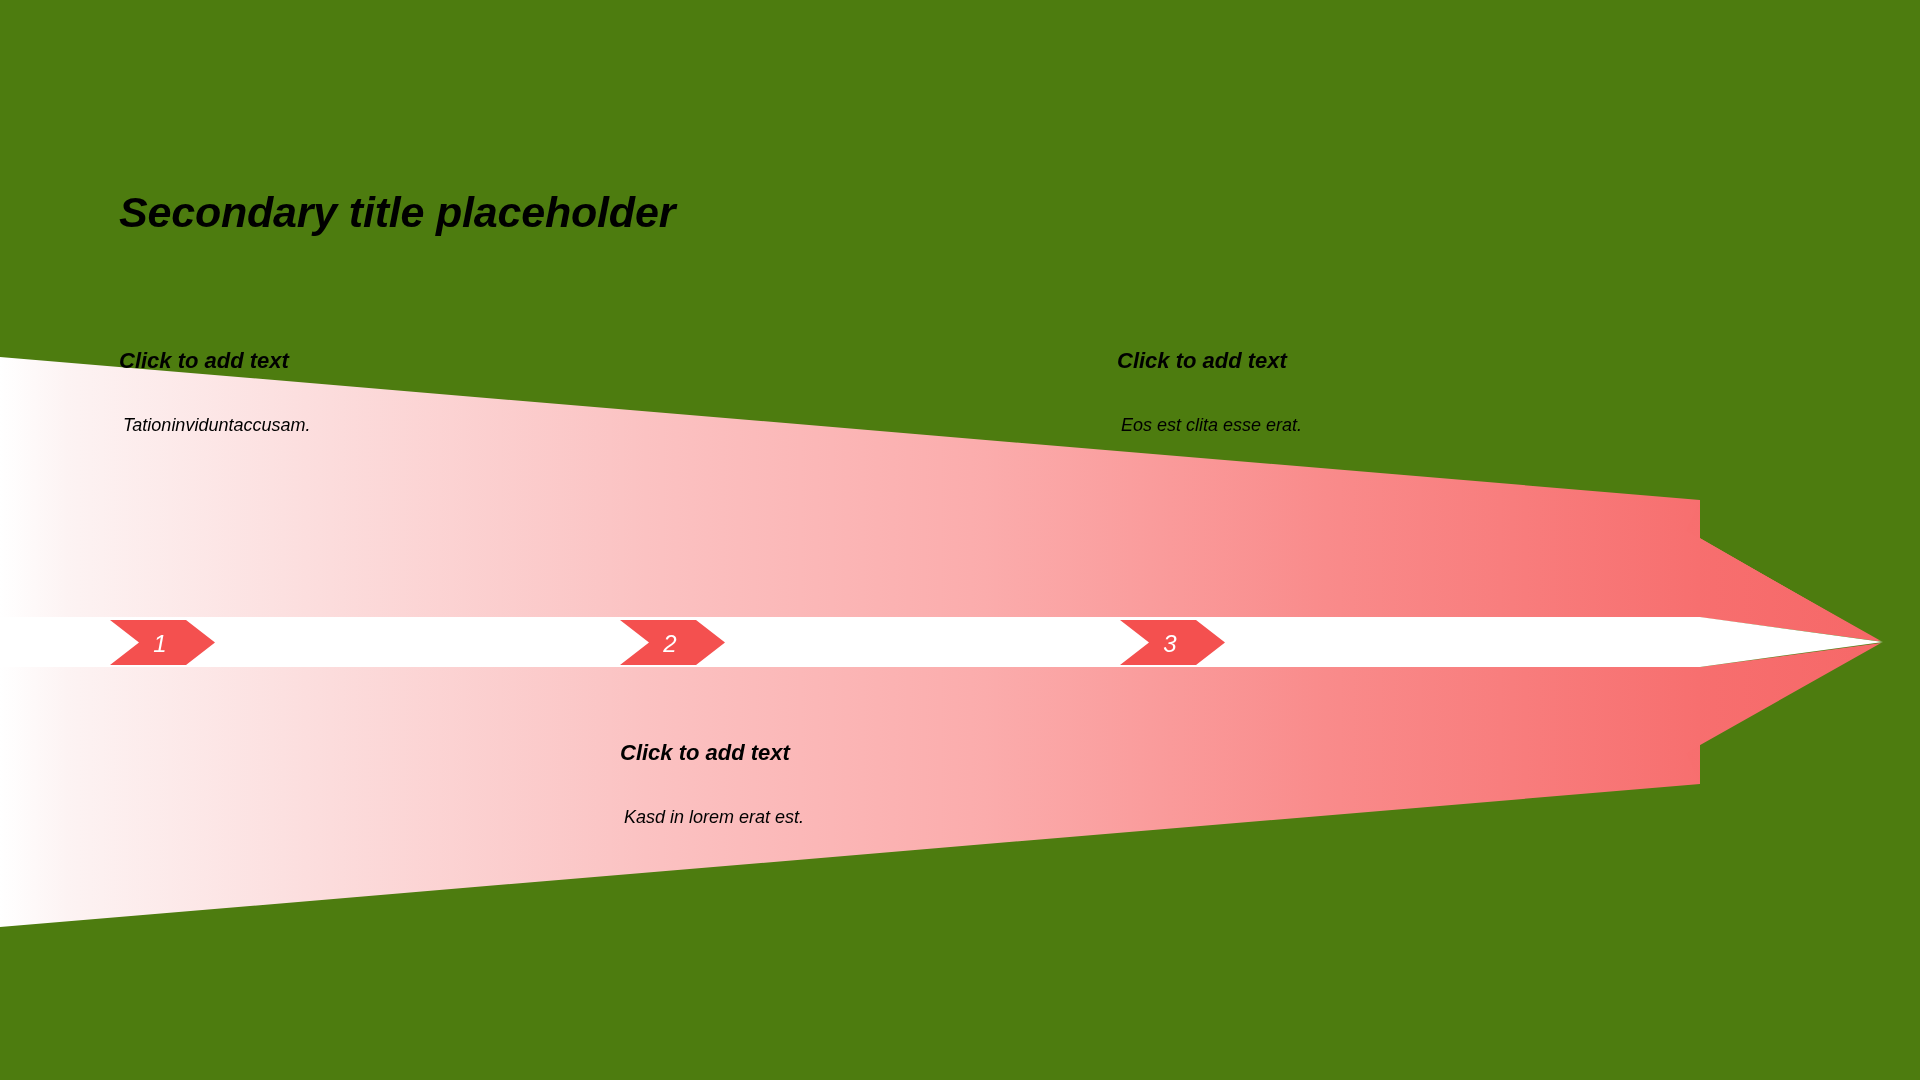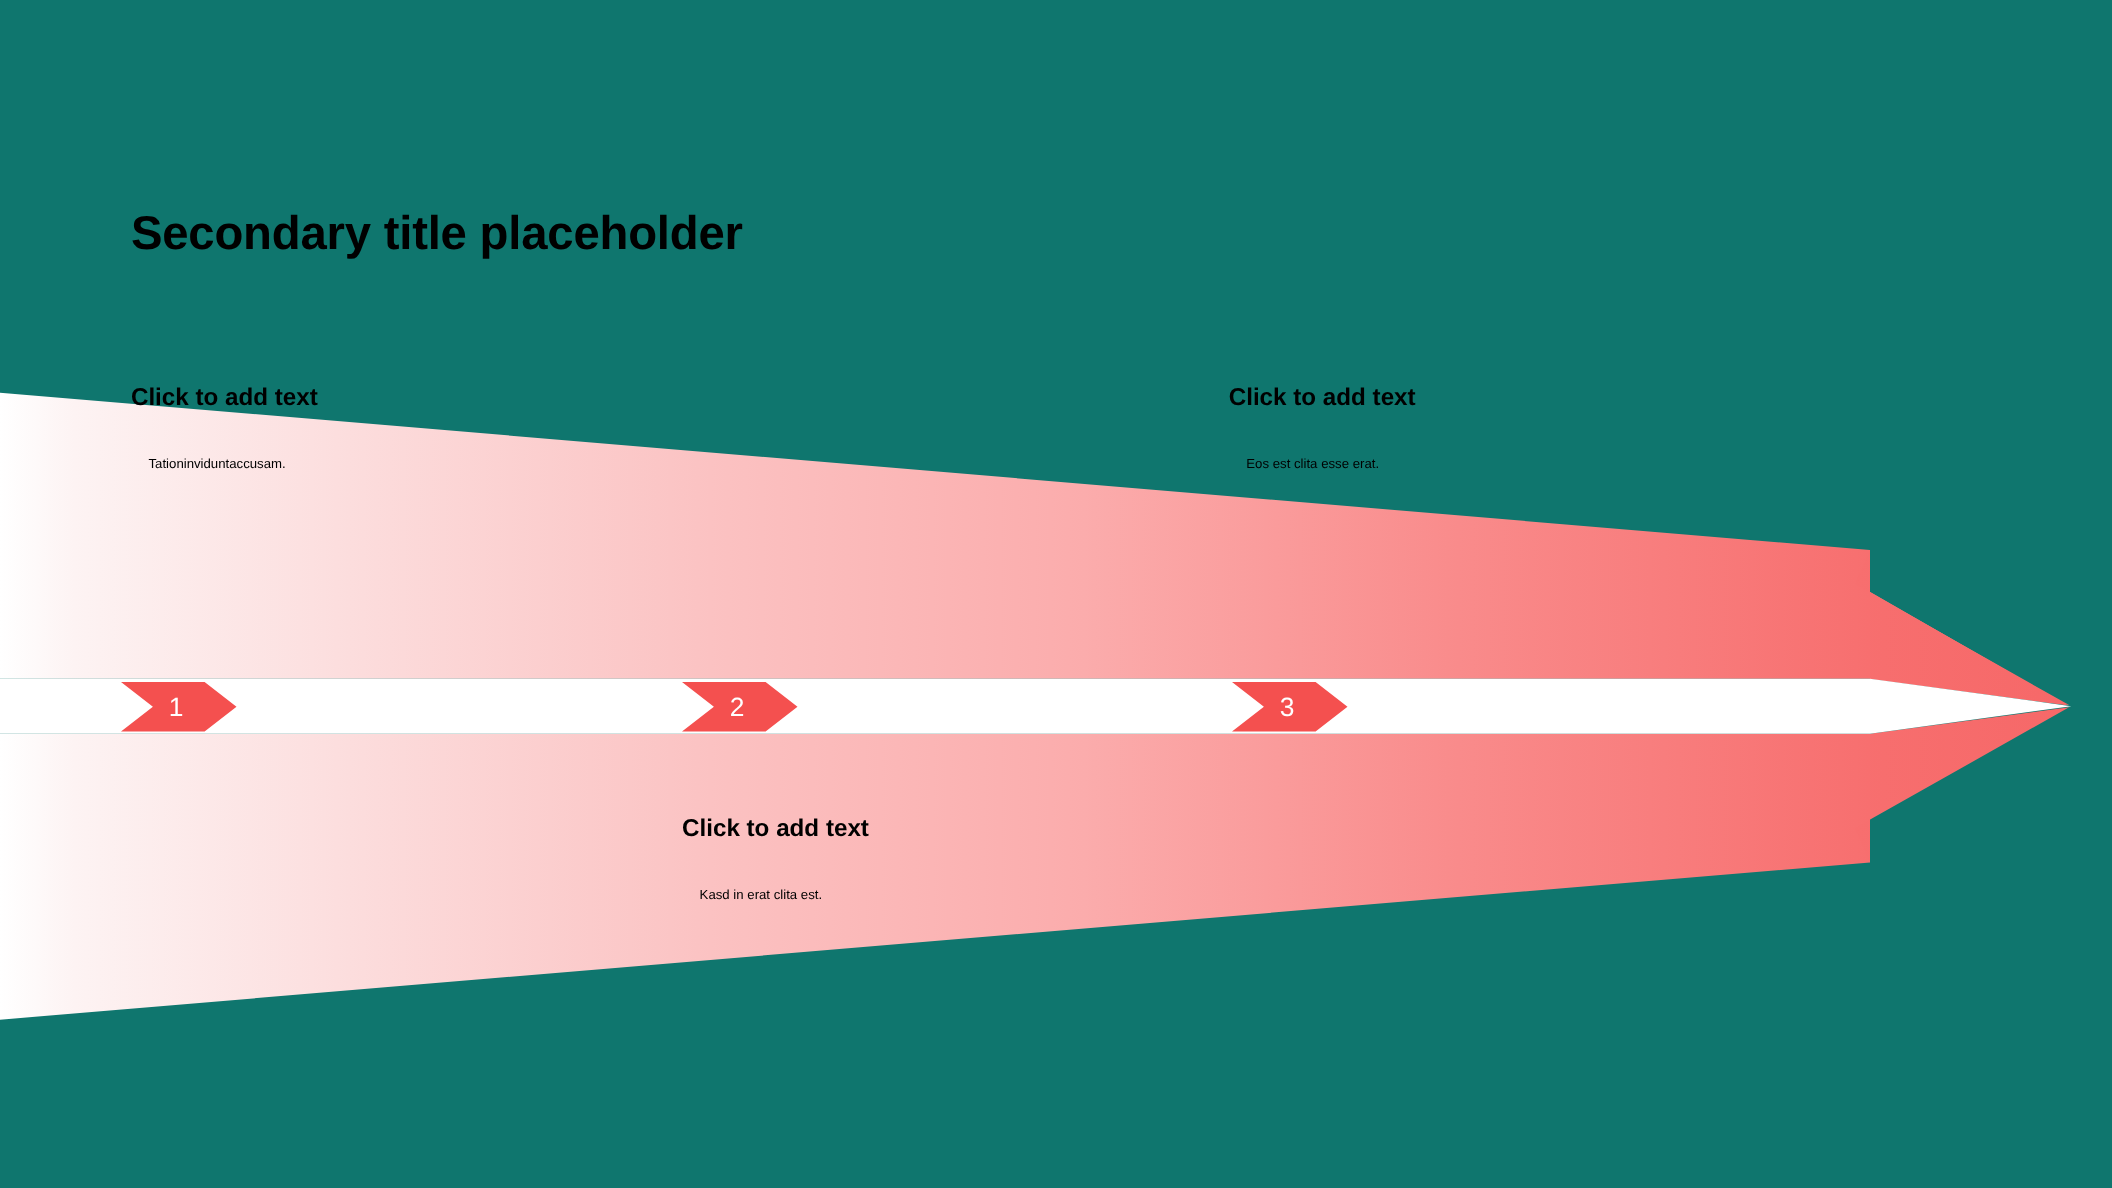--- a/index.html
+++ b/index.html
@@ -12,21 +12,22 @@
     height: 1080px;
     position: relative;
     overflow: hidden;
     font-family: "Liberation Sans", sans-serif;
     color: #000000;
   }
 
   #slide {
     position: absolute;
     inset: 0;
-    background: #0f766e;
+    background: #4d7c0f;
+    font-style: italic;
   }
 
   
   #funnel-graphic {
     position: absolute;
     left: 0;
     top: 0;
     width: 1920px;
     height: 1080px;
     pointer-events: none;
@@ -48,25 +49,25 @@
     position: absolute;
   }
   .callout-heading {
     font-size: 22px;
     font-weight: bold;
     line-height: 1.15;
     white-space: nowrap;
     margin: 0;
   }
   .callout-body {
-    font-size: 12px;
+    font-size: 18px;
     font-weight: normal;
     line-height: 1.3;
     white-space: nowrap;
-    margin: 16px;
+    margin: 4px;
   }
 
   #callout-1 { left: 119px; top: 348px; }
   #callout-1 .callout-body { margin-top: 41px; }
 
   #callout-2 { left: 1117px; top: 348px; }
   #callout-2 .callout-body { margin-top: 41px; }
 
   #callout-3 { left: 620px; top: 740px; }
   #callout-3 .callout-body { margin-top: 41px; }
@@ -134,20 +135,20 @@
     <p class="callout-body">Tationinviduntaccusam.</p>
   </div>
 
   <div class="callout" id="callout-2">
     <p class="callout-heading">Click to add text</p>
     <p class="callout-body">Eos est clita esse erat.</p>
   </div>
 
   <div class="callout" id="callout-3">
     <p class="callout-heading">Click to add text</p>
-    <p class="callout-body">Kasd in erat clita est.</p>
+    <p class="callout-body">Kasd in lorem erat est.</p>
   </div>
 
   <div class="step-number" id="step-number-1">1</div>
   <div class="step-number" id="step-number-2">2</div>
   <div class="step-number" id="step-number-3">3</div>
 
 </div>
 
 </body></html>

